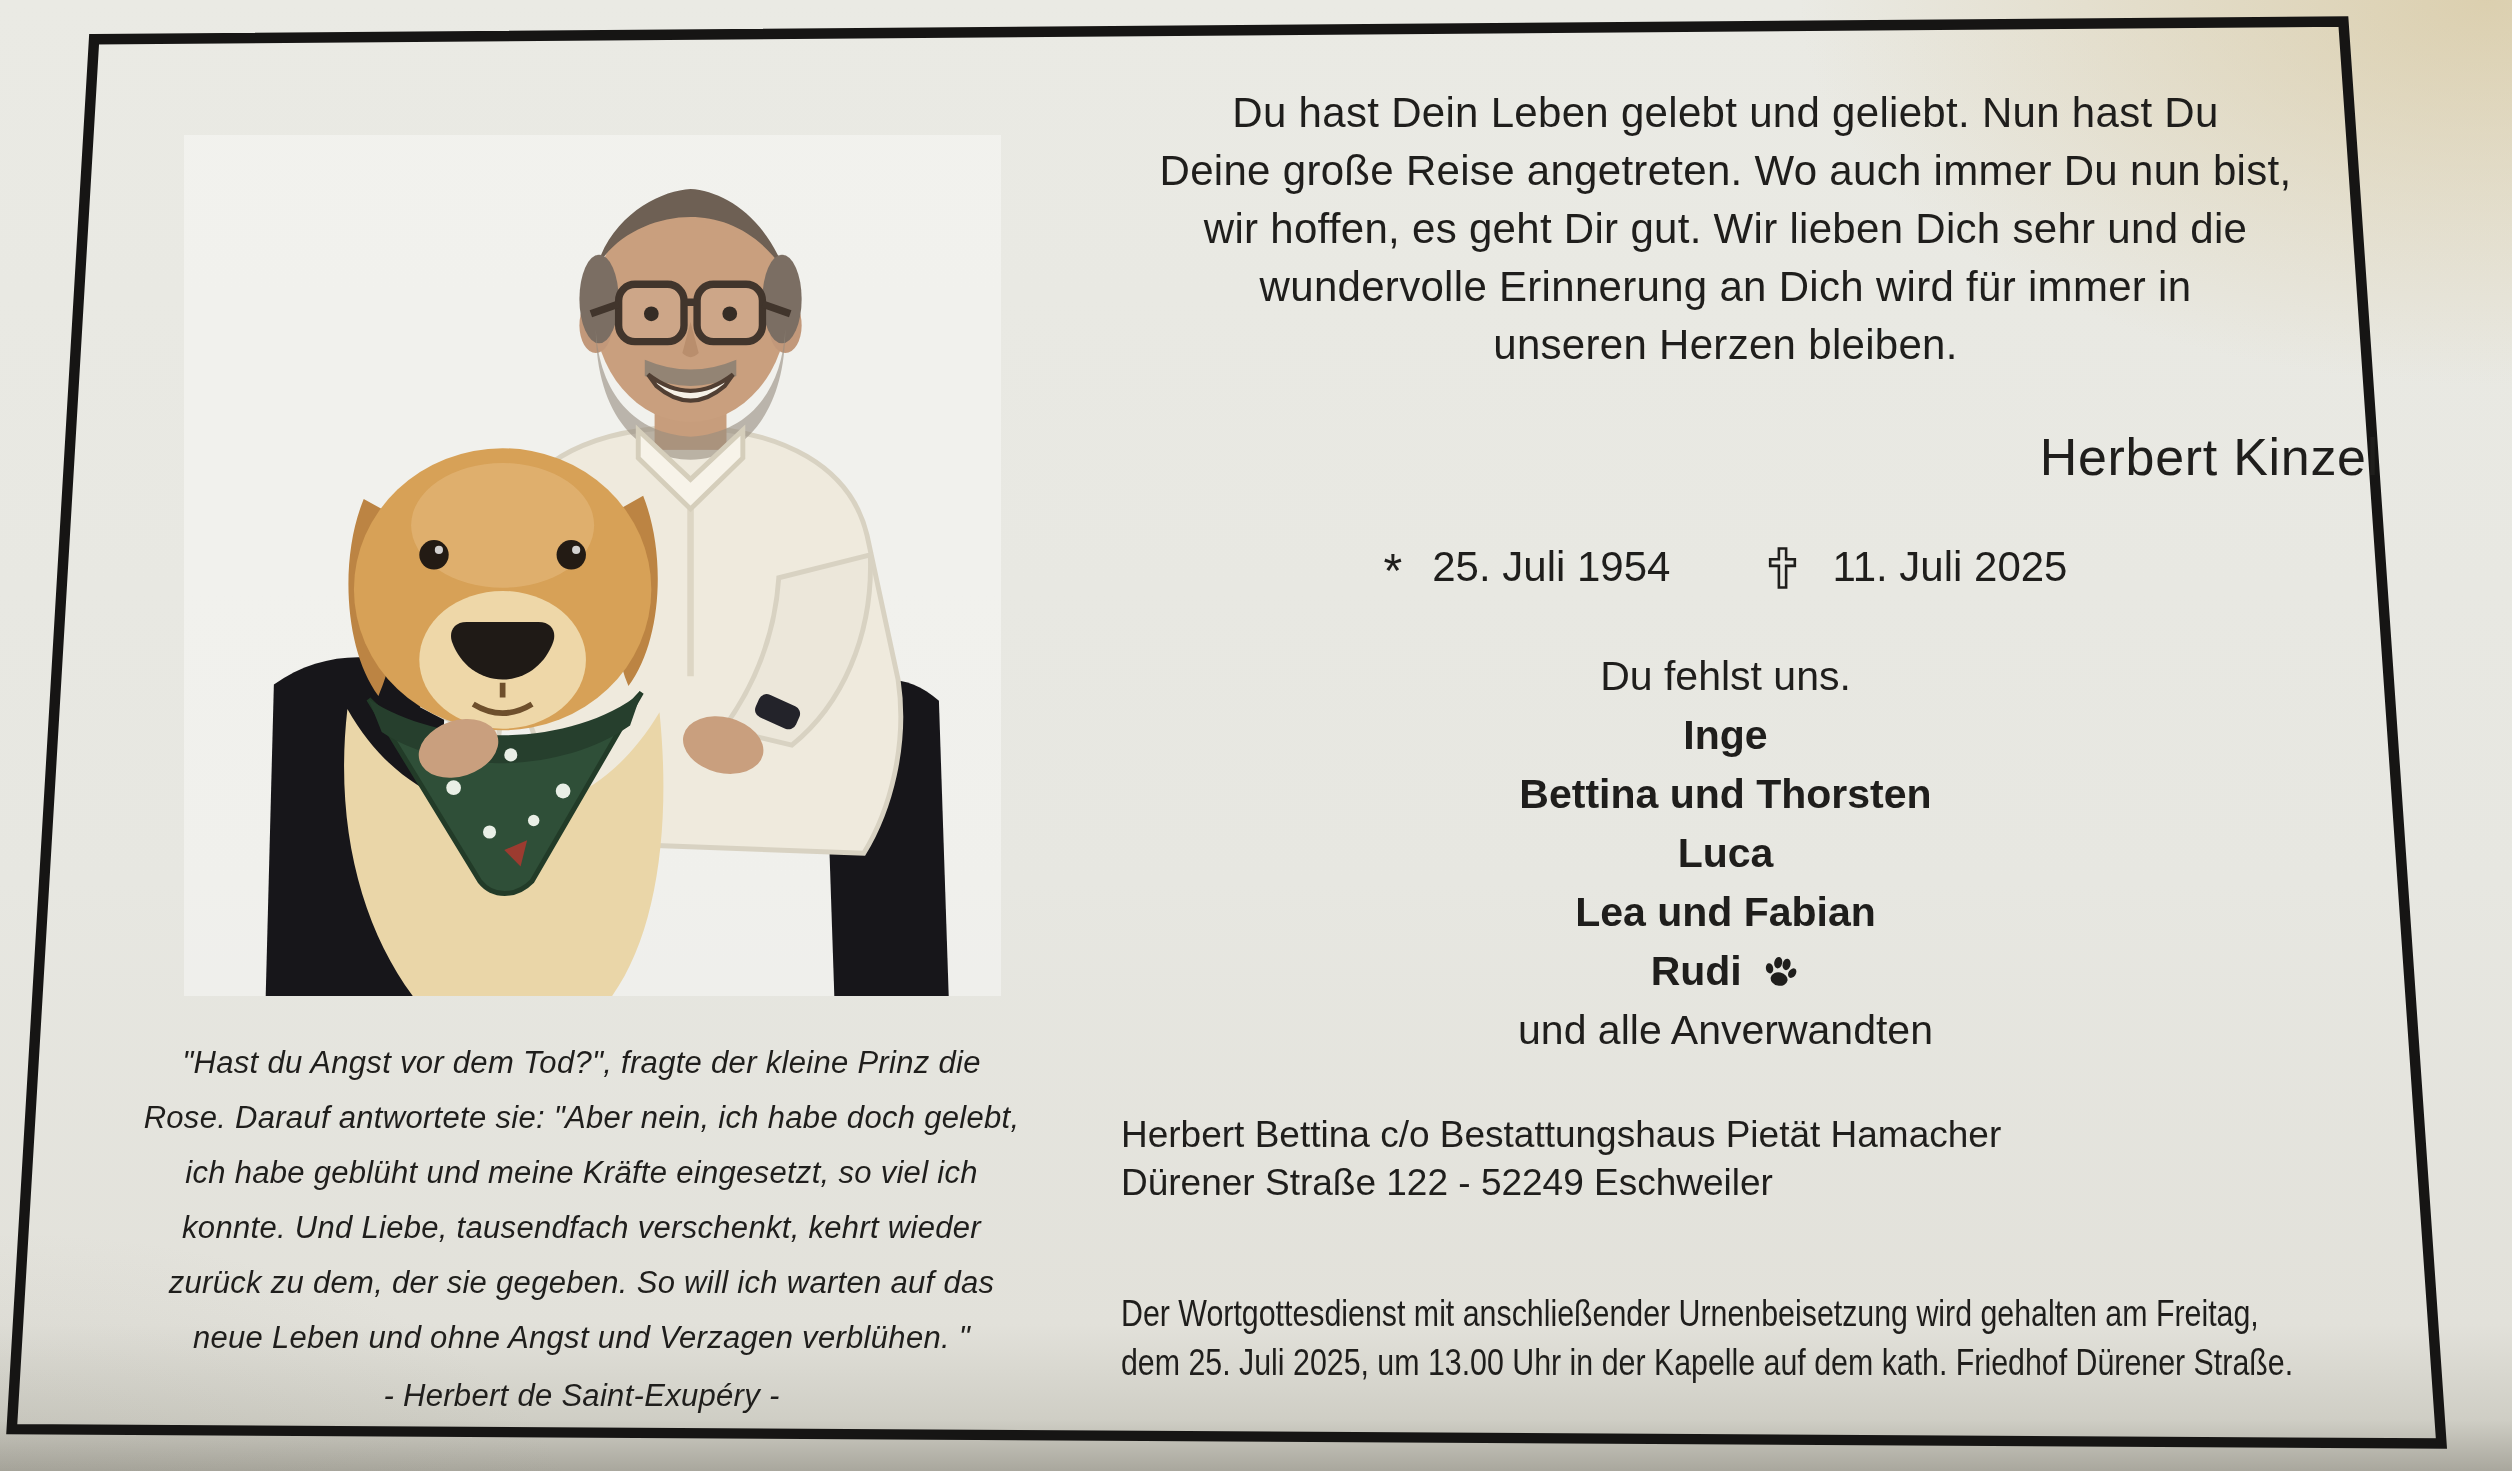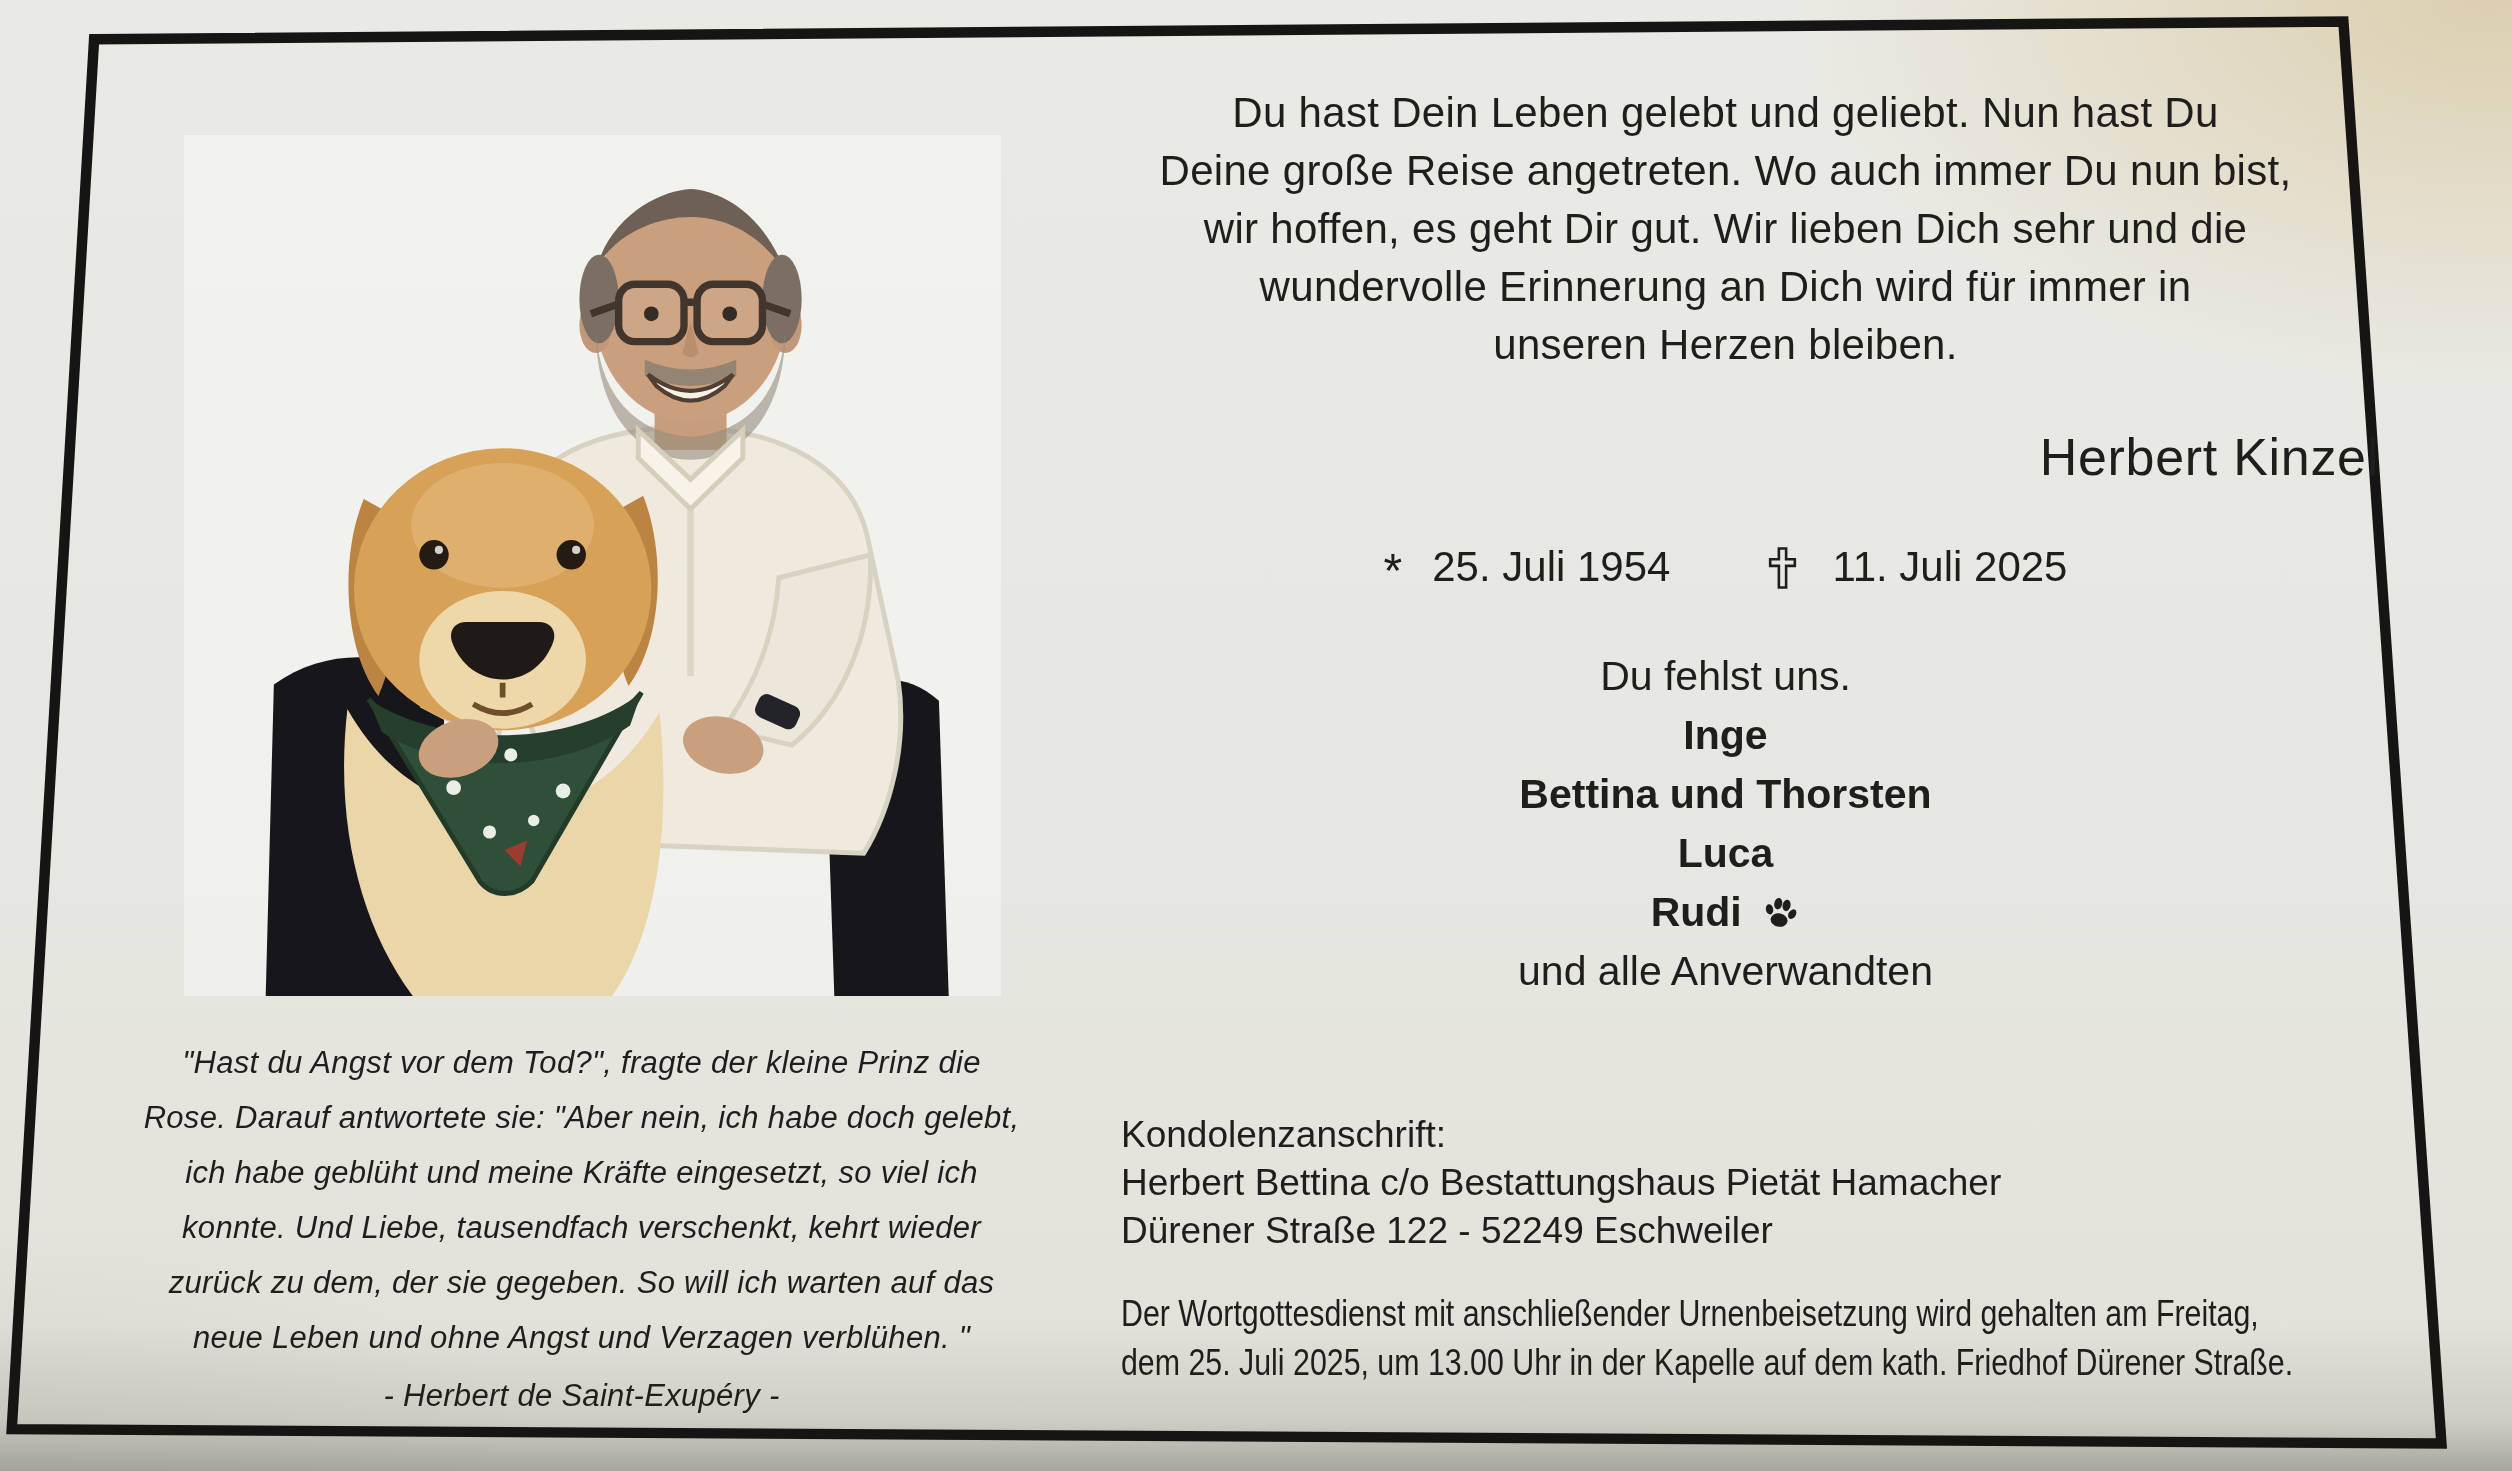--- a/index.html
+++ b/index.html
@@ -136,20 +136,21 @@
       <path d="M15 2 h10 v15 h12 v9 h-12 v30 h-10 v-30 H3 v-9 h12 Z" fill="none" stroke="#1f1e1c" stroke-width="3.6"></path>
     </svg>
     <span>11. Juli 2025</span>
   </div>
 
   <div class="abs family center">
     <div>Du fehlst uns.</div>
     <div class="bold">Inge</div>
     <div class="bold">Bettina und Thorsten</div>
     <div class="bold">Luca</div>
+    <div class="bold">Lea und Fabian</div>
     <div class="bold">
       <span>Rudi</span><svg class="paw-svg" viewBox="0 0 64 64">
           <g fill="#1f1e1c" transform="rotate(12 32 32)">
             <ellipse cx="32" cy="43" rx="14" ry="11"></ellipse>
             <ellipse cx="13" cy="29" rx="6" ry="8.5" transform="rotate(-22 13 29)"></ellipse>
             <ellipse cx="25" cy="17" rx="6.5" ry="9.5"></ellipse>
             <ellipse cx="39" cy="17" rx="6.5" ry="9.5"></ellipse>
             <ellipse cx="51" cy="29" rx="6" ry="8.5" transform="rotate(22 51 29)"></ellipse>
           </g>
         </svg>
@@ -161,21 +162,20 @@
     <div>"Hast du Angst vor dem Tod?", fragte der kleine Prinz die</div>
     <div>Rose. Darauf antwortete sie: "Aber nein, ich habe doch gelebt,</div>
     <div>ich habe geblüht und meine Kräfte eingesetzt, so viel ich</div>
     <div>konnte. Und Liebe, tausendfach verschenkt, kehrt wieder</div>
     <div>zurück zu dem, der sie gegeben. So will ich warten auf das</div>
     <div>neue Leben und ohne Angst und Verzagen verblühen. "</div>
     <div class="attr">- Herbert de Saint-Exupéry -</div>
   </div>
 
   <div class="abs condolence">
-    <div>Kondolenzanschrift:</div>
     <div>Herbert Bettina c/o Bestattungshaus Pietät Hamacher</div>
     <div>Dürener Straße 122 - 52249 Eschweiler</div>
   </div>
 
   <div class="abs service">
     <div>Der Wortgottesdienst mit anschließender Urnenbeisetzung wird gehalten am Freitag,</div>
     <div>dem 25. Juli 2025, um 13.00 Uhr in der Kapelle auf dem kath. Friedhof Dürener Straße.</div>
   </div>
 
 </div>

